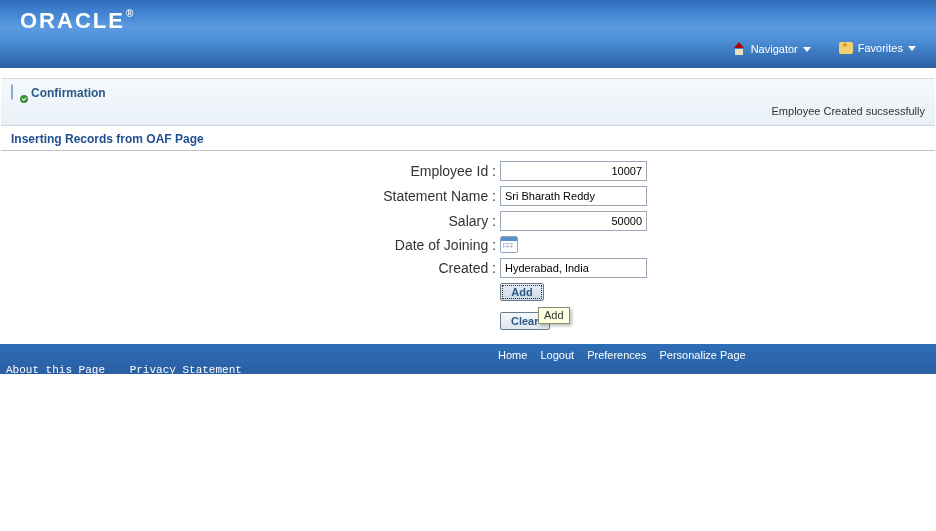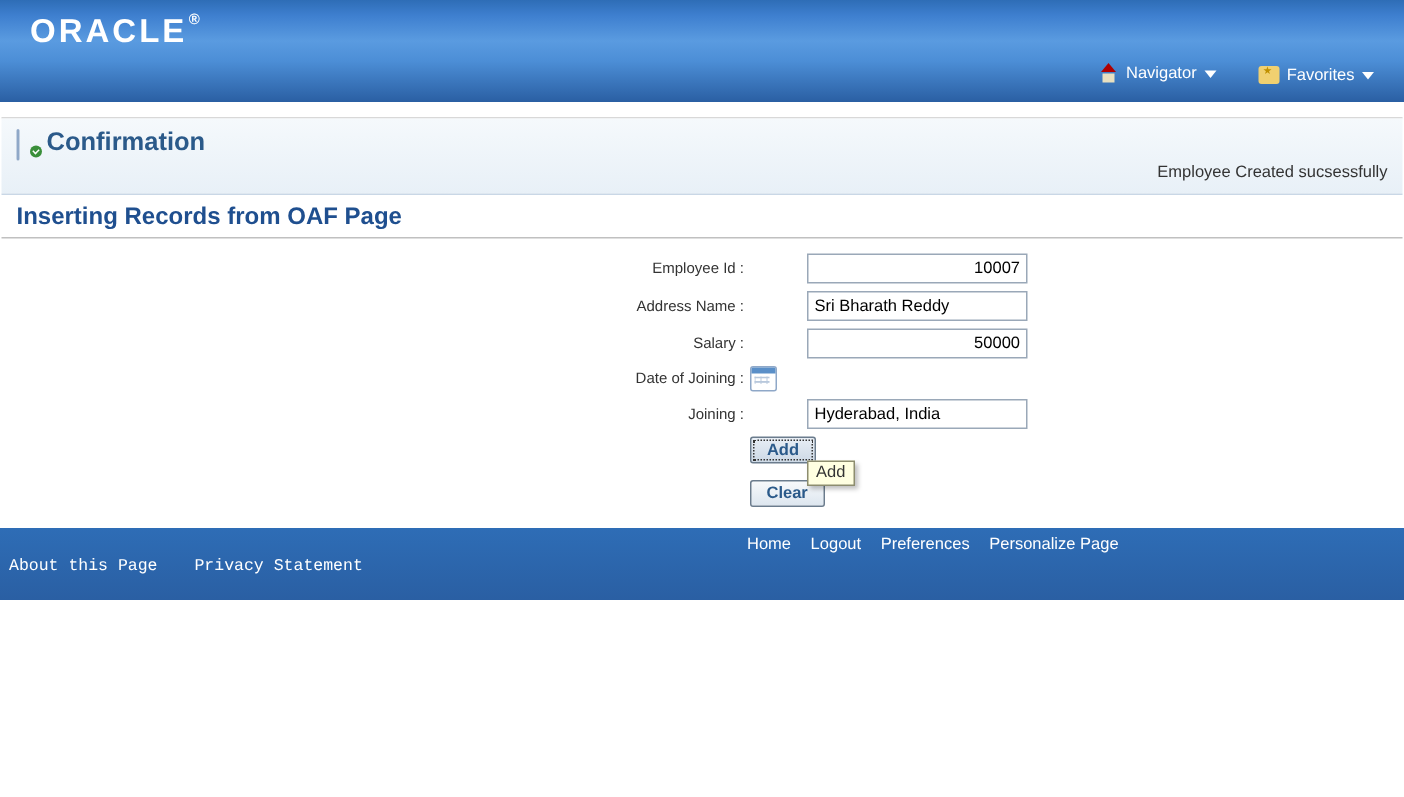--- a/index.html
+++ b/index.html
@@ -38,21 +38,21 @@
     font-size: 10px;
     vertical-align: top;
     margin-left: 1px;
   }
   .header-links {
     position: absolute;
     right: 20px;
     bottom: 12px;
     display: flex;
     gap: 28px;
-    align-items: flex-end;
+    align-items: flex-start;
   }
   .header-link {
     display: flex;
     align-items: center;
     gap: 5px;
     cursor: pointer;
     font-size: 11px;
   }
   .dropdown-arrow {
     width: 0; height: 0;
@@ -111,21 +111,21 @@
     background: linear-gradient(to bottom, #f5f9fc, #e8f0f7);
     border-bottom: 1px solid #c9d7e6;
     padding: 6px 10px 8px 10px;
   }
   .conf-head {
     display: flex;
     align-items: center;
     gap: 6px;
     color: #2b5a8a;
     font-weight: bold;
-    font-size: 17px;
+    font-size: 12px;
   }
   .conf-icon {
     width: 14px; height: 16px;
     position: relative;
   }
   .conf-icon .doc {
     width: 12px; height: 15px;
     border: 1px solid #8fa8c8;
     background: #fff;
     border-radius: 1px;
@@ -148,54 +148,53 @@
   }
   .conf-msg {
     margin: 4px 0 0 22px;
     color: #333;
     text-align: right;
   }
   
   .section-header {
     color: #1f4f8f;
     font-weight: bold;
-    font-size: 16px;
+    font-size: 12px;
     padding: 6px 10px 4px 10px;
     border-bottom: 1px solid #c0c0c0;
   }
   
   .form-area {
     padding: 10px 0 14px 0;
   }
   .form-row {
     display: flex;
     align-items: center;
     margin-bottom: 5px;
   }
   .form-label {
     width: 495px;
     text-align: right;
     padding-right: 4px;
     color: #333;
-    font-size: 10px;
+    font-size: 14px;
   }
   .form-field {
     display: flex;
     align-items: center;
     gap: 8px;
   }
   .text-input {
     border: 1px solid #9aa8b8;
     height: 16px;
     padding: 1px 4px;
     font-family: inherit;
     font-size: 11px;
     width: 137px;
     background: #fff;
-    margin-left: 38px;
   }
   .text-input.num { text-align: right; }
   .text-input.date { width: 90px; }
   .date-icon {
     width: 16px; height: 15px;
     background: #fff;
     border: 1px solid #8fa8c8;
     border-radius: 2px;
     position: relative;
     cursor: pointer;
@@ -244,21 +243,21 @@
     padding: 1px 5px 2px 5px;
     font-size: 11px;
     box-shadow: 2px 2px 3px rgba(0,0,0,.25);
   }
 
   
   .footer {
     background: linear-gradient(to bottom, #2e6db6 0%, #2a5fa3 100%);
     color: #fff;
     padding: 5px 0 5px 0;
-    height: 48px;
+    height: 30px;
     box-sizing: border-box;
   }
   .footer-top {
     text-align: left;
     margin: 0 0 3px 498px;
   }
   .footer-top span, .footer-bottom span {
     cursor: pointer;
     margin-right: 10px;
   }
@@ -309,42 +308,42 @@
     <div class="form-area">
 
       <div class="form-row">
         <div class="form-label">Employee Id :</div>
         <div class="form-field">
           <input class="text-input num" value="10007" style="">
         </div>
       </div>
 
       <div class="form-row">
-        <div class="form-label">Address Name :</div>
+        <div class="form-label">Statement Name :</div>
         <div class="form-field">
           <input class="text-input" value="Sri Bharath Reddy" style="">
         </div>
       </div>
 
       <div class="form-row">
         <div class="form-label">Salary :</div>
         <div class="form-field">
           <input class="text-input num" value="50000" style="">
         </div>
       </div>
 
       <div class="form-row">
         <div class="form-label">Date of Joining :</div>
         <div class="form-field">
           <span class="date-icon"></span>
         </div>
       </div>
 
       <div class="form-row">
-        <div class="form-label">Joining :</div>
+        <div class="form-label">Created :</div>
         <div class="form-field">
           <input class="text-input" value="Hyderabad, India" style="">
         </div>
       </div>
 
       <div class="btn-row">
         <button class="oaf-button pressed">Add</button>
       </div>
       <div class="btn-row" style="margin-top:11px;">
         <button class="oaf-button">Clear</button>

